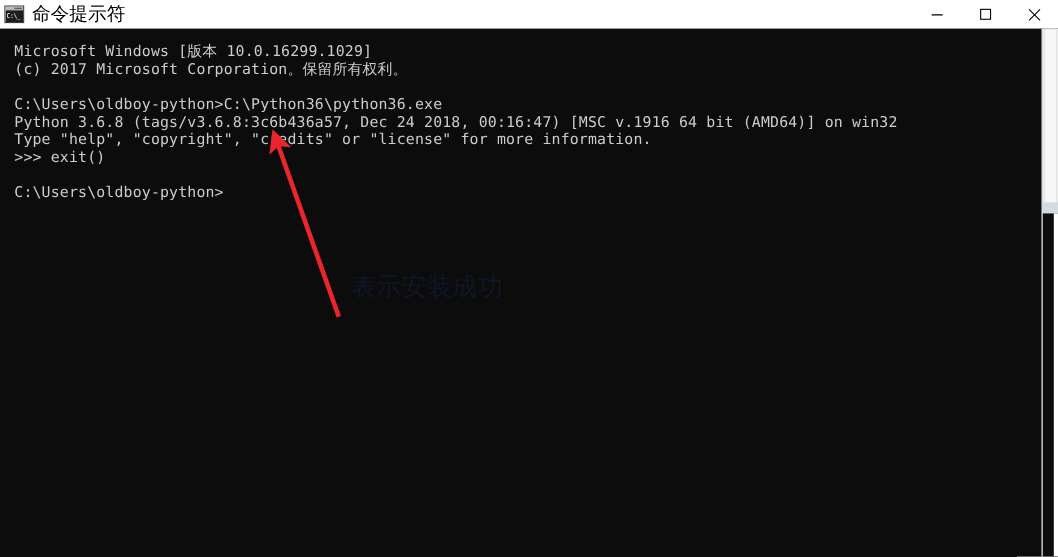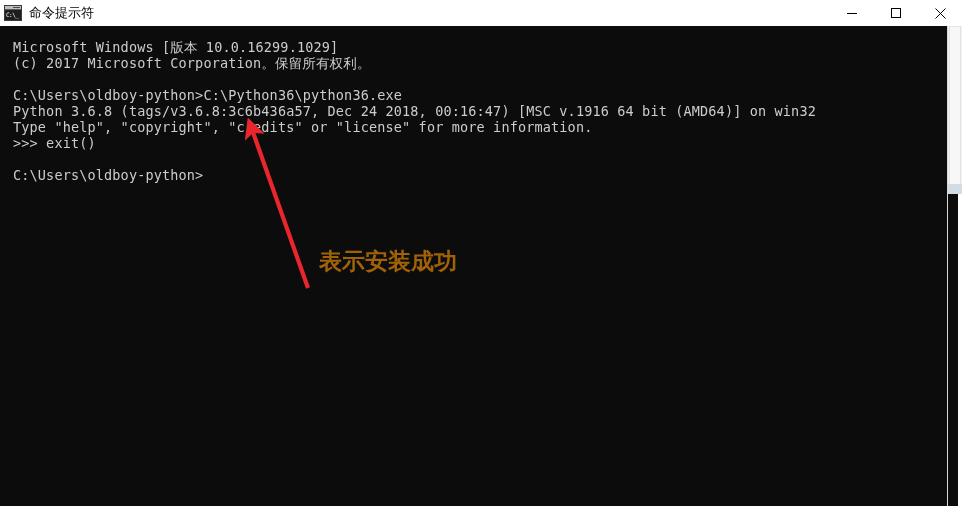--- a/index.html
+++ b/index.html
@@ -69,21 +69,21 @@
     color: #ffffff;
     font-family: "DejaVu Sans Mono", monospace;
     font-size: 6px;
     line-height: 10px;
     text-align: left;
     padding-left: 1px;
     box-sizing: border-box;
     letter-spacing: -0.5px;
   }
   #window-title {
-    font-size: 13px;
+    font-size: 17px;
     color: #000000;
     line-height: 26px;
     white-space: nowrap;
   }
   #window-buttons {
     position: absolute;
     right: 0; top: 0;
     height: 26px;
     display: flex;
   }
@@ -173,25 +173,25 @@
     position: absolute;
     left: 0; top: 0;
     width: 962px;
     height: 506px;
     pointer-events: none;
   }
   #annotation-text {
     position: absolute;
     left: 319px;
     top: 248px;
-    color: #a16207;
+    color: #0f172a;
     font-family: "DejaVu Sans", sans-serif;
     font-size: 23px;
     line-height: 27px;
-    font-weight: 700;
+    font-weight: 400;
     white-space: nowrap;
   }
 </style>
 </head>
 <body>
 
 <div id="window">
 
   <div id="titlebar">
     <div id="app-icon">

